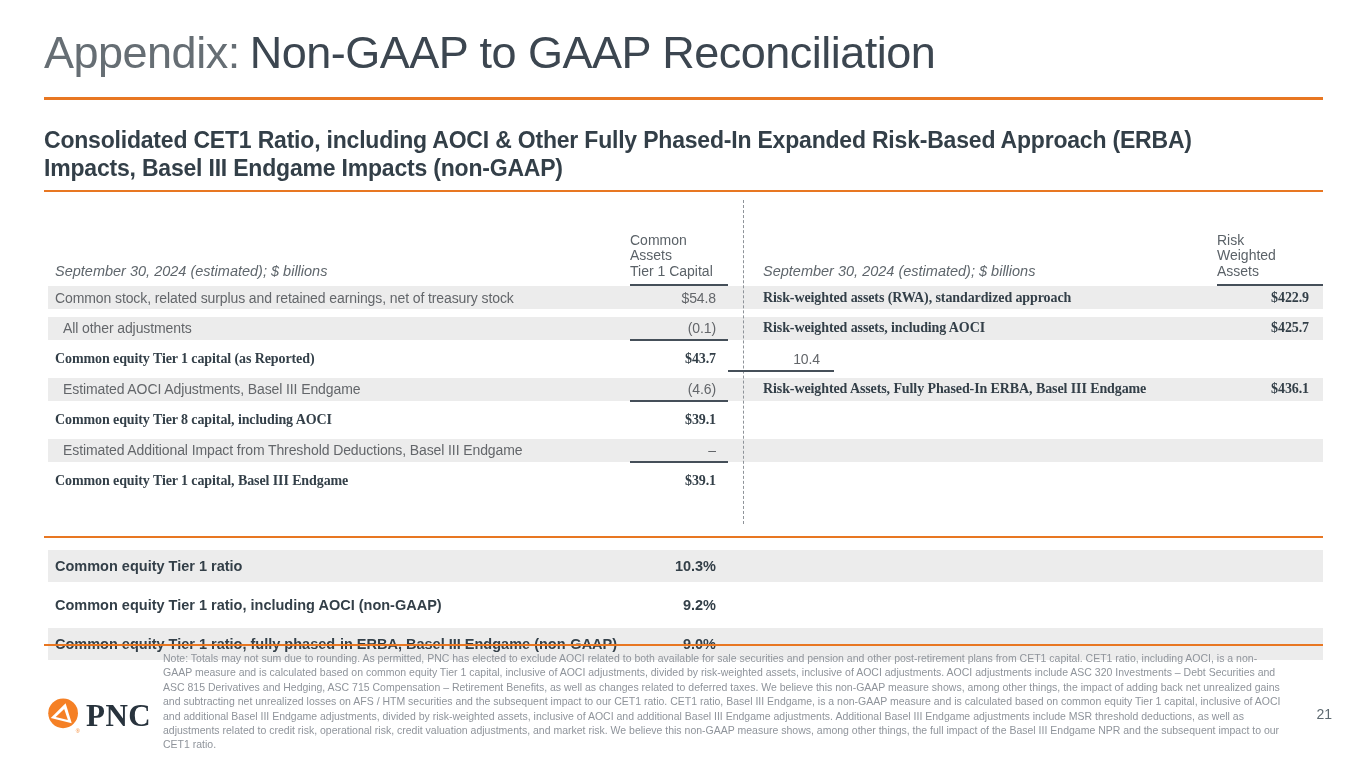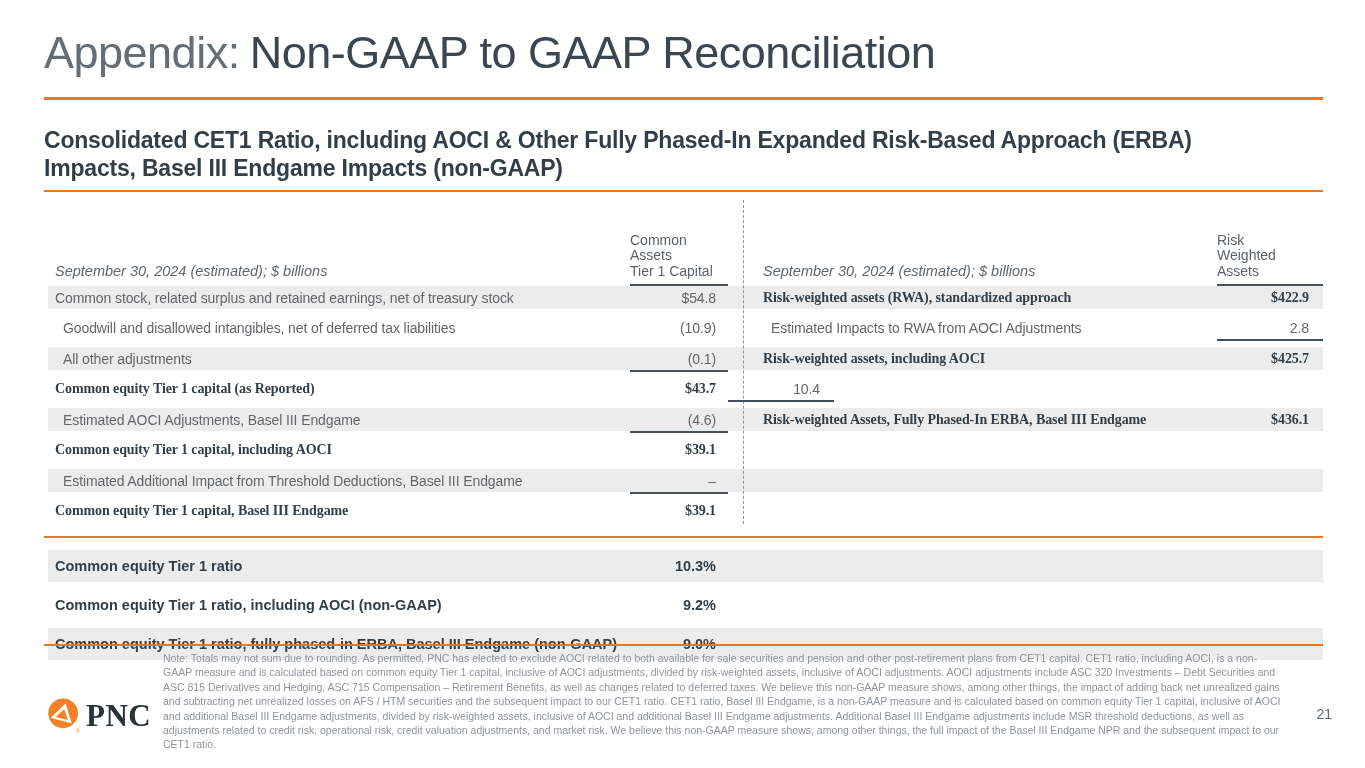--- a/index.html
+++ b/index.html
@@ -94,45 +94,39 @@
           <div>Assets</div>
         </div>
     </div>
     <div id="rows">
         <div class="trow striped">
           <div class="cell l-label">Common stock, related surplus and retained earnings, net of treasury stock</div>
           <div class="cell l-value">$54.8</div>
           <div class="cell r-label bold">Risk-weighted assets (RWA), standardized approach</div>
           <div class="cell r-value bold">$422.9</div>
         </div>
-        <div class="trow">
-          <div class="cell l-label indent">Goodwill and disallowed intangibles, net of deferred tax liabilities</div>
-          <div class="cell l-value">(10.9)</div>
-          <div class="cell r-label indent">Estimated Impacts to RWA from AOCI Adjustments</div>
-          <div class="cell r-value uline">2.8</div>
-        </div>
         <div class="trow striped">
           <div class="cell l-label indent">All other adjustments</div>
           <div class="cell l-value uline">(0.1)</div>
           <div class="cell r-label bold">Risk-weighted assets, including AOCI</div>
           <div class="cell r-value bold">$425.7</div>
         </div>
         <div class="trow">
           <div class="cell l-label bold">Common equity Tier 1 capital (as Reported)</div>
           <div class="cell l-value bold">$43.7</div>
           <div class="cell r-value uline">10.4</div>
         </div>
         <div class="trow striped">
           <div class="cell l-label indent">Estimated AOCI Adjustments, Basel III Endgame</div>
           <div class="cell l-value uline">(4.6)</div>
           <div class="cell r-label bold">Risk-weighted Assets, Fully Phased-In ERBA, Basel III Endgame</div>
           <div class="cell r-value bold">$436.1</div>
         </div>
         <div class="trow">
-          <div class="cell l-label bold">Common equity Tier 1 capital, including AOCI</div>
+          <div class="cell l-label bold">Common equity Tier 8 capital, including AOCI</div>
           <div class="cell l-value bold">$39.1</div>
           <div class="cell r-label"></div>
           <div class="cell r-value"></div>
         </div>
         <div class="trow striped">
           <div class="cell l-label indent">Estimated Additional Impact from Threshold Deductions, Basel III Endgame</div>
           <div class="cell l-value uline">–</div>
           <div class="cell r-label"></div>
           <div class="cell r-value"></div>
         </div>

